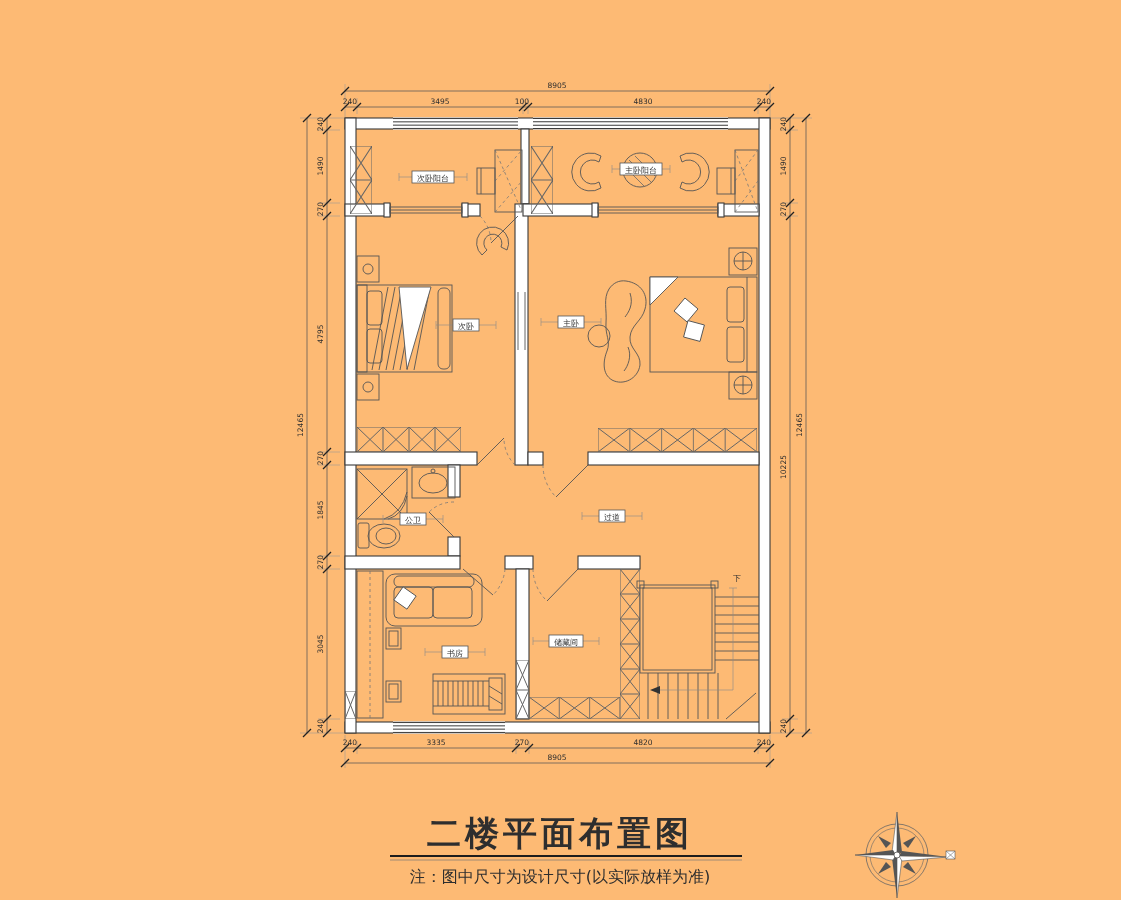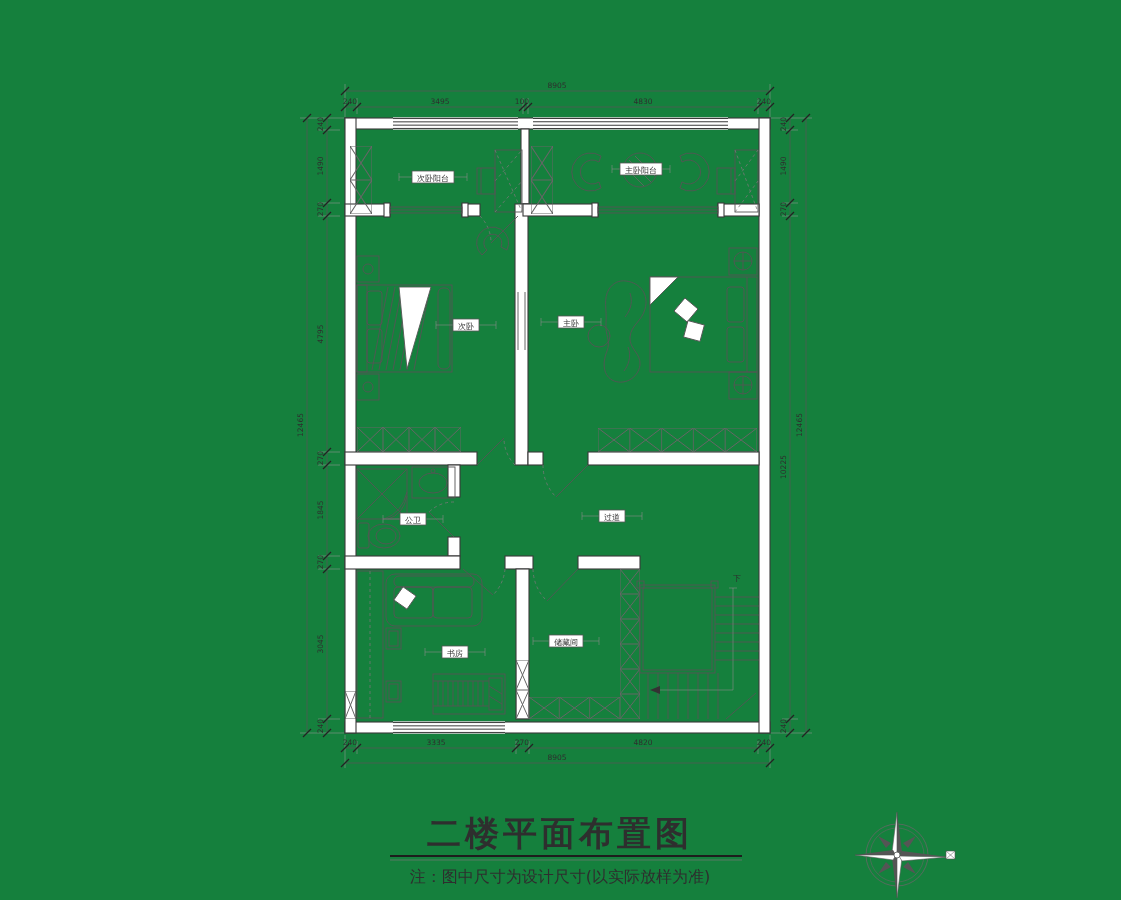--- a/index.html
+++ b/index.html
@@ -1,16 +1,16 @@
 <!DOCTYPE html>
 <html><head>
 <meta charset="utf-8">
 <style>
   html,body{margin:0;padding:0;background:#f6f6f6;}
-  #canvas{position:relative;width:1121px;height:900px;background:#15803d;margin:0 auto;
+  #canvas{position:relative;width:1121px;height:900px;background:#fdba74;margin:0 auto;
           font-family:"DejaVu Sans","Liberation Sans",sans-serif;}
   svg{position:absolute;left:0;top:0;}
   svg text{font-family:"DejaVu Sans","Liberation Sans",sans-serif;fill:#2e2e2e;}
   .dimtxt{font-size:7.5px;}
   .lbltxt{font-size:8px;}
   .wall{fill:#ffffff;stroke:#3a3a3a;stroke-width:1.1;}
   .thin{fill:none;stroke:#555555;stroke-width:0.9;}
   .lite{fill:none;stroke:#8a8a8a;stroke-width:0.6;}
   .dash{fill:none;stroke:#777777;stroke-width:0.8;stroke-dasharray:3,3;}
   .dim{stroke:#555555;stroke-width:0.75;fill:none;}

